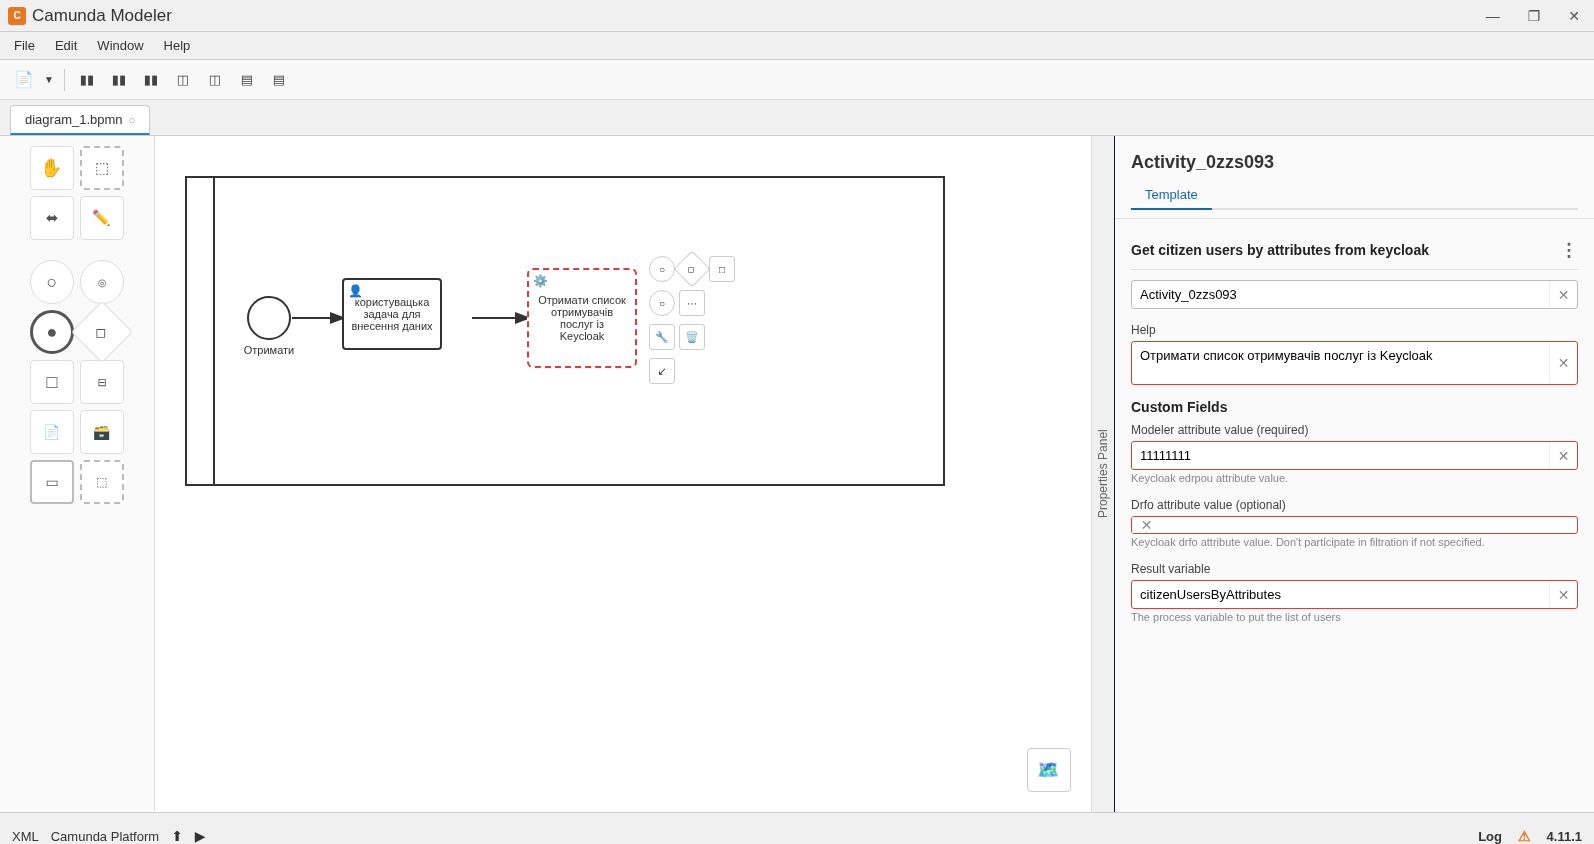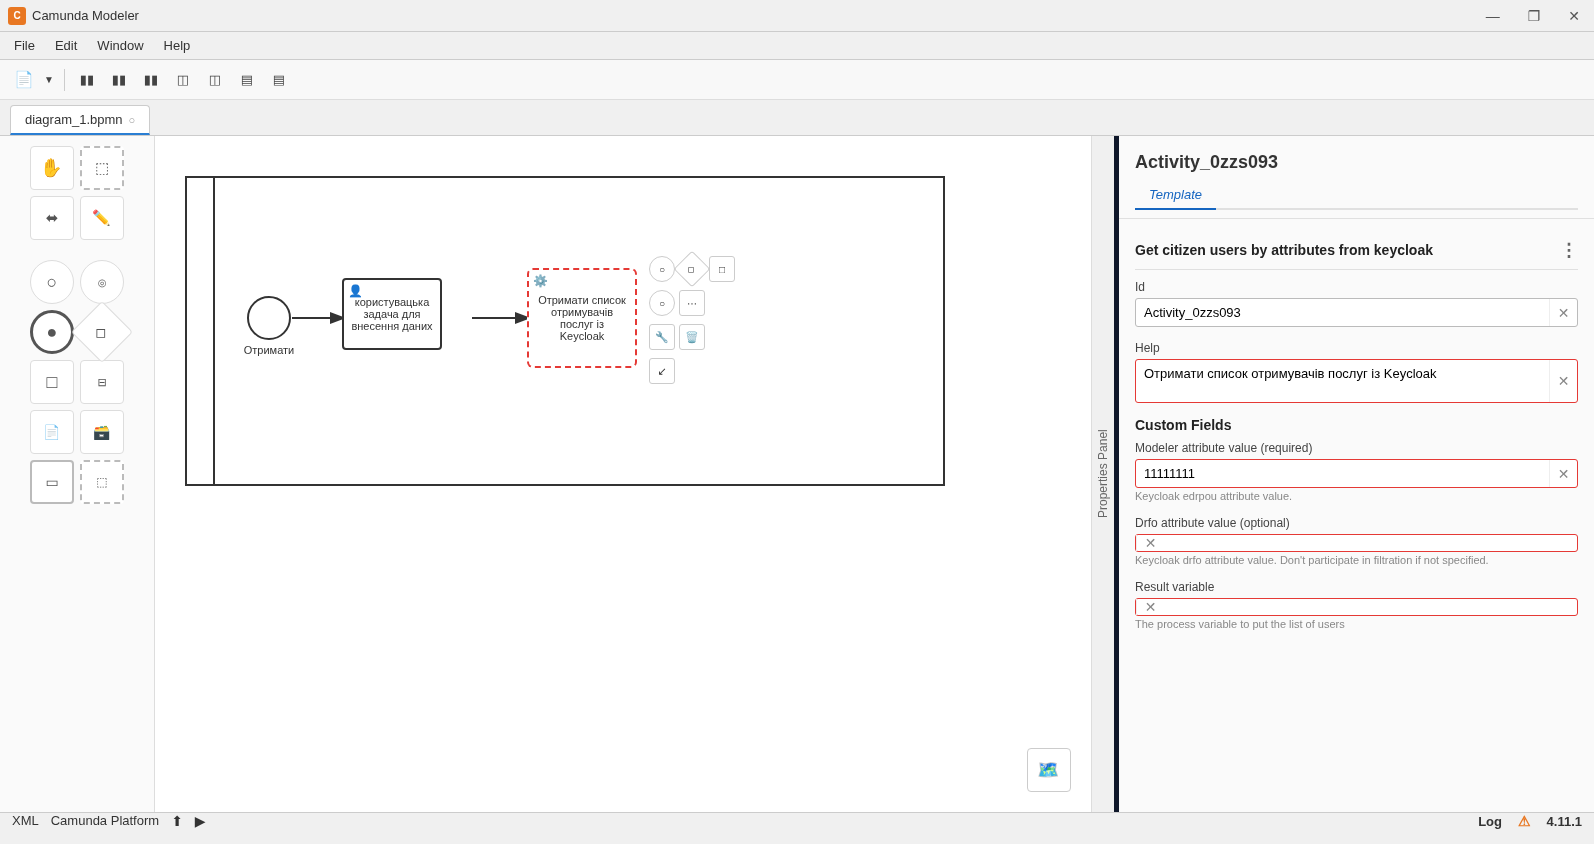--- a/index.html
+++ b/index.html
@@ -2,21 +2,21 @@
 <html><head>
   <meta charset="utf-8">
   <style>
     * { box-sizing: border-box; margin: 0; padding: 0; }
     body { font-family: 'Segoe UI', Arial, sans-serif; font-size: 13px; background: #f0f0f0; color: #333; width: 1594px; height: 844px; overflow: hidden; }
 
     
     #titlebar { display: flex; align-items: center; background: #f0f0f0; height: 32px; padding: 0 8px; border-bottom: 1px solid #ccc; justify-content: space-between; }
     #titlebar-left { display: flex; align-items: center; gap: 6px; }
     #titlebar-left .app-icon { width: 18px; height: 18px; background: #e87722; border-radius: 3px; display: flex; align-items: center; justify-content: center; color: white; font-weight: bold; font-size: 10px; }
-    #titlebar-left .app-title { font-size: 13px; }
+    #titlebar-left .app-title { font-size: 17px; }
     #titlebar-right { display: flex; gap: 16px; font-size: 14px; color: #555; }
     #titlebar-right span { cursor: pointer; padding: 2px 6px; }
 
     
     #menubar { display: flex; align-items: center; height: 28px; background: #f0f0f0; border-bottom: 1px solid #ccc; padding: 0 6px; gap: 4px; }
     #menubar span { padding: 2px 8px; cursor: pointer; font-size: 13px; }
 
     
     #toolbar { display: flex; align-items: center; height: 40px; background: #f8f8f8; border-bottom: 1px solid #ddd; padding: 0 10px; gap: 4px; }
     .toolbar-btn { width: 28px; height: 28px; display: flex; align-items: center; justify-content: center; cursor: pointer; border: 1px solid transparent; border-radius: 3px; font-size: 16px; color: #444; }
@@ -53,46 +53,46 @@
     .arrows-svg { position: absolute; top: 0; left: 0; width: 100%; height: 100%; pointer-events: none; }
 
     
     .context-tools { position: absolute; display: flex; flex-direction: column; gap: 4px; }
     .ctx-btn { width: 26px; height: 26px; border: 1px solid #ccc; border-radius: 3px; background: #fff; display: flex; align-items: center; justify-content: center; cursor: pointer; font-size: 12px; }
 
     
     .minimap-btn { position: absolute; bottom: 20px; right: 20px; width: 44px; height: 44px; border: 1px solid #ccc; border-radius: 4px; background: #fff; display: flex; align-items: center; justify-content: center; cursor: pointer; font-size: 18px; }
 
     
-    #properties-panel { width: 480px; background: #fafafa; border-left: 5px solid #0f172a; overflow-y: auto; }
+    #properties-panel { width: 480px; background: #fafafa; border-left: 1px solid #0f172a; overflow-y: auto; }
     .prop-header { padding: 16px 16px 8px 16px; }
     .prop-title { font-size: 18px; font-weight: bold; margin-bottom: 8px; }
     .prop-tabs { display: flex; border-bottom: 2px solid #e0e0e0; margin-bottom: 0; }
-    .prop-tab { padding: 6px 14px; font-size: 13px; cursor: pointer; color: #555; font-style: italic; }
+    .prop-tab { padding: 6px 14px; font-size: 13px; cursor: pointer; color: #555; }
     .prop-tab.active { color: #1565c0; border-bottom: 2px solid #1565c0; margin-bottom: -2px; }
 
     .prop-section { padding: 10px 16px; }
     .prop-section-title { font-size: 14px; font-weight: bold; color: #222; margin-bottom: 8px; display: flex; align-items: center; justify-content: space-between; text-align: center; }
     .prop-section-title .dots-btn { font-size: 18px; color: #666; cursor: pointer; }
 
     .prop-field { margin-bottom: 14px; }
     .prop-label { font-size: 12px; color: #444; margin-bottom: 4px; font-weight: 500; }
     .prop-input-wrap { display: flex; align-items: stretch; border: 1px solid #bbb; border-radius: 3px; background: #fff; }
     .prop-input-wrap.red-border { border: 1.5px solid #e53935; }
     .prop-input { flex: 1; border: none; outline: none; padding: 6px 8px; font-size: 13px; background: transparent; resize: none; font-family: inherit; }
     .prop-clear-btn { width: 28px; display: flex; align-items: center; justify-content: center; cursor: pointer; color: #888; font-size: 14px; border-left: 1px solid #eee; }
     .prop-hint { font-size: 11px; color: #888; margin-top: 2px; }
 
     .prop-divider { height: 1px; background: #e0e0e0; margin: 0 0 10px 0; }
 
     
     .prop-panel-label { writing-mode: vertical-rl; text-orientation: mixed; transform: rotate(180deg); font-size: 12px; color: #666; padding: 8px 4px; background: #f0f0f0; border-right: 1px solid #ddd; white-space: nowrap; user-select: none; display: flex; align-items: center; justify-content: center; }
 
     
-    #statusbar { height: 32px; background: #f0f0f0; border-top: 1px solid #ccc; display: flex; align-items: flex-start; padding: 0 12px; gap: 12px; font-size: 13px; }
+    #statusbar { height: 32px; background: #f0f0f0; border-top: 1px solid #ccc; display: flex; align-items: flex-end; padding: 0 12px; gap: 12px; font-size: 13px; }
     #statusbar .status-right { margin-left: auto; display: flex; align-items: center; gap: 16px; font-weight: bold; }
 
     
     .lane-label { position: absolute; left: 0; top: 0; width: 28px; height: 100%; border-right: 2px solid #333; display: flex; align-items: center; justify-content: center; }
     .lane-label-text { writing-mode: vertical-rl; transform: rotate(180deg); font-size: 12px; }
   </style>
 </head>
 <body>
 
 <div id="titlebar">
@@ -255,21 +255,20 @@
       <div class="prop-divider"></div>
 
       <div class="prop-section">
         <div class="prop-section-title">
           <span>Get citizen users by attributes from keycloak</span>
           <span class="dots-btn">⋮</span>
         </div>
         <div class="prop-divider"></div>
 
         <div class="prop-field">
-          <div class="prop-label">Id</div>
           <div class="prop-input-wrap">
             <input class="prop-input" type="text" value="Activity_0zzs093" readonly="" style="">
             <div class="prop-clear-btn">✕</div>
           </div>
         </div>
 
         <div class="prop-field">
           <div class="prop-label">Help</div>
           <div class="prop-input-wrap red-border">
             <textarea class="prop-input" rows="2" style="">Отримати список отримувачів послуг із Keycloak</textarea>
@@ -294,20 +293,21 @@
           <div class="prop-label">Drfo attribute value (optional)</div>
           <div class="prop-input-wrap red-border">
             <div class="prop-clear-btn">✕</div>
           </div>
           <div class="prop-hint">Keycloak drfo attribute value. Don't participate in filtration if not specified.</div>
         </div>
 
         <div class="prop-field">
           <div class="prop-label">Result variable</div>
           <div class="prop-input-wrap red-border">
+            <input class="prop-input" type="text" value="citizenUsersByAttributes" style="">
             <div class="prop-clear-btn">✕</div>
           </div>
           <div class="prop-hint">The process variable to put the list of users</div>
         </div>
 
       </div>
     </div>
   </div>
 </div>
 

